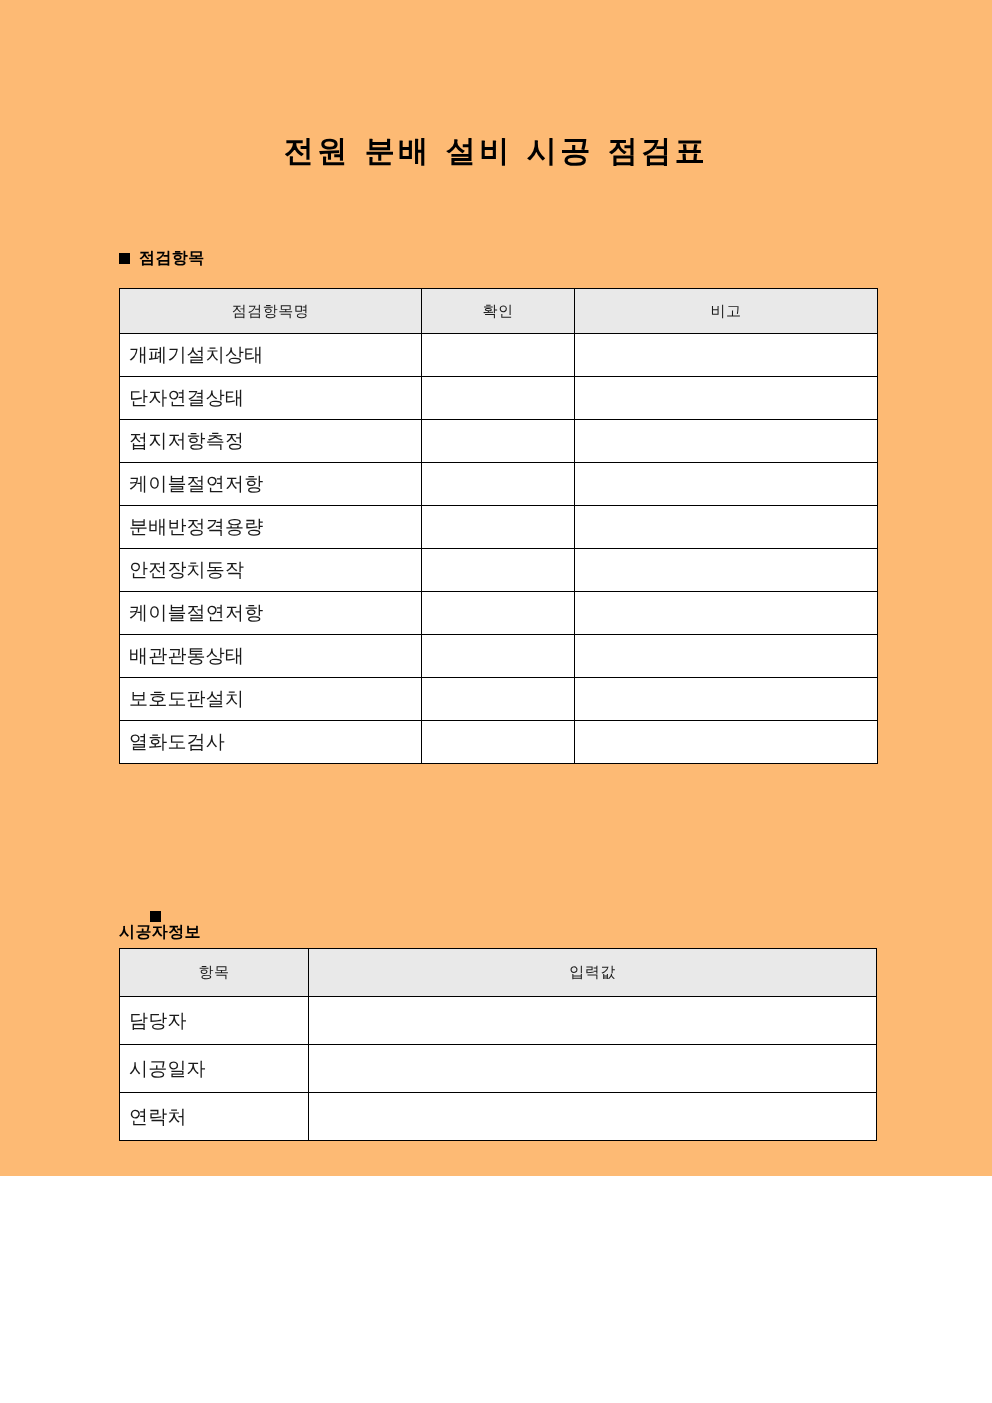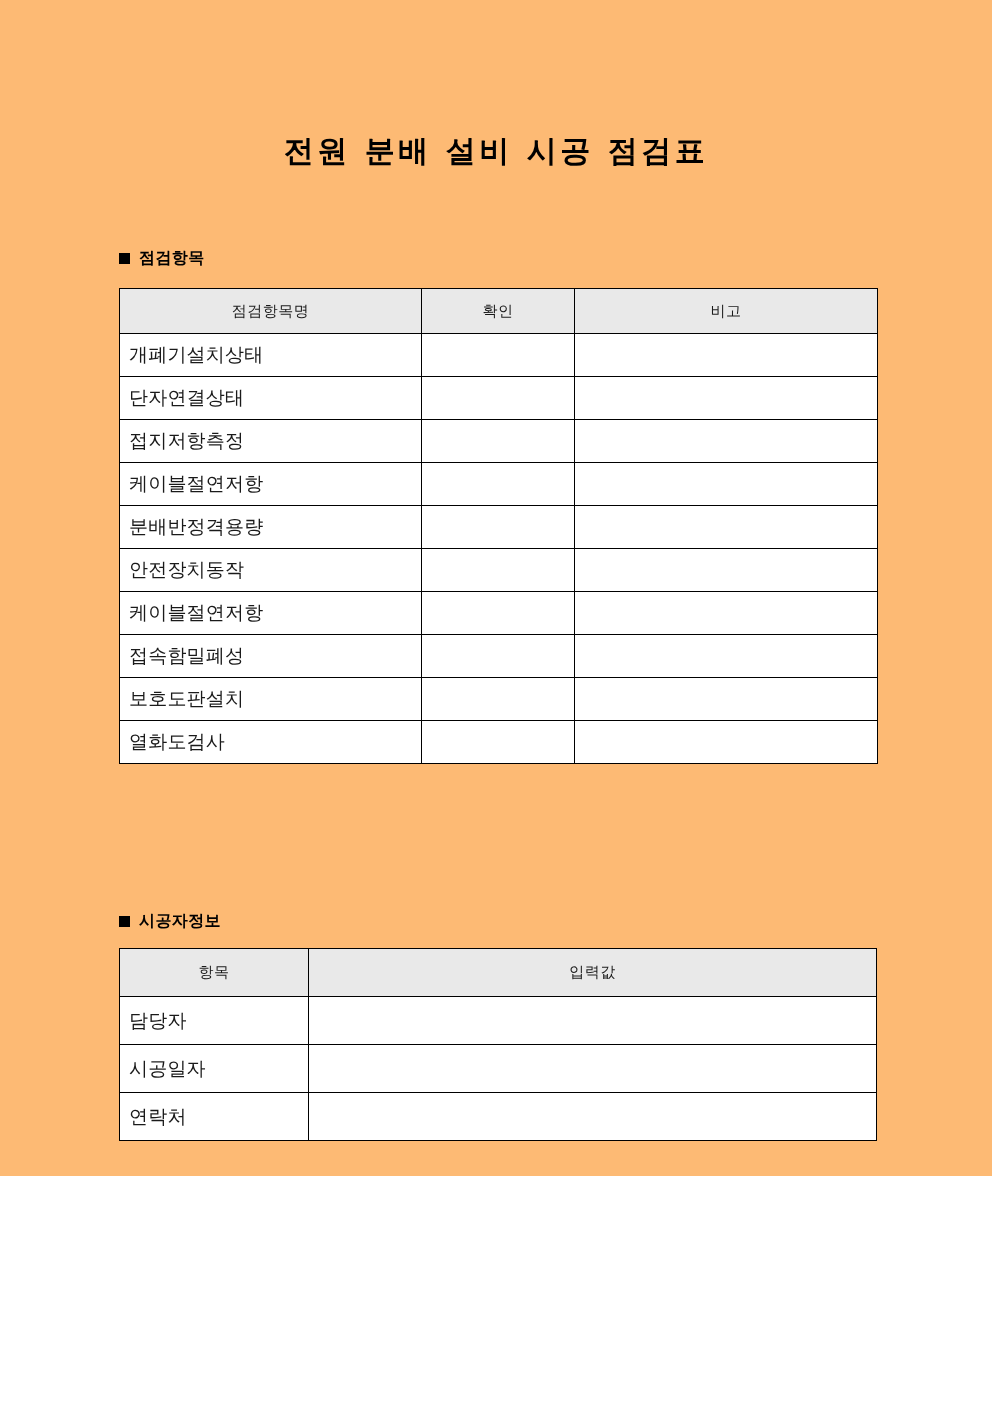--- a/index.html
+++ b/index.html
@@ -49,21 +49,21 @@
   }
   .section-marker {
     display: inline-block;
     width: 11px;
     height: 11px;
     background: #000000;
     margin-right: 9px;
     flex: 0 0 auto;
   }
   #heading-items { left: 119px; top: 248px; }
-  #heading-contractor { left: 119px; top: 911px; }
+  #heading-contractor { left: 119px; top: 911px; flex-direction: column; }
 
   
   table.doc-table {
     position: absolute;
     border-collapse: collapse;
     table-layout: fixed;
     background: #ffffff;
     padding-left: 28px;
   }
   table.doc-table th,
@@ -168,21 +168,21 @@
         <td class="label-cell col-name">안전장치동작</td>
         <td class="blank-cell col-check"></td>
         <td class="blank-cell col-remark"></td>
       </tr>
       <tr>
         <td class="label-cell col-name">케이블절연저항</td>
         <td class="blank-cell col-check"></td>
         <td class="blank-cell col-remark"></td>
       </tr>
       <tr>
-        <td class="label-cell col-name">접속함밀폐성</td>
+        <td class="label-cell col-name">배관관통상태</td>
         <td class="blank-cell col-check"></td>
         <td class="blank-cell col-remark"></td>
       </tr>
       <tr>
         <td class="label-cell col-name">보호도판설치</td>
         <td class="blank-cell col-check"></td>
         <td class="blank-cell col-remark"></td>
       </tr>
       <tr>
         <td class="label-cell col-name">열화도검사</td>

